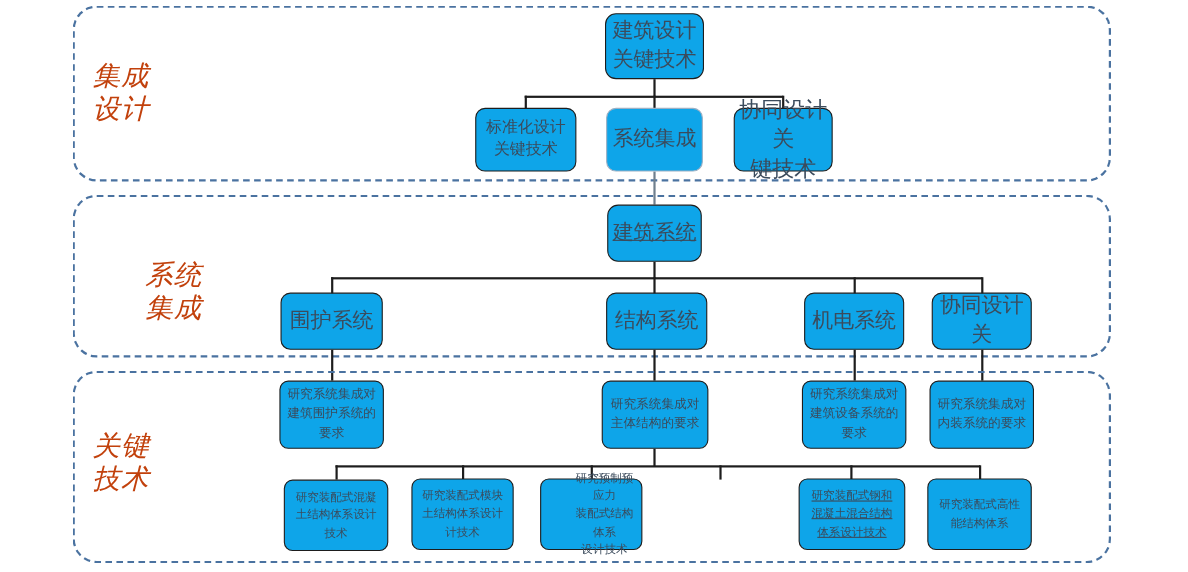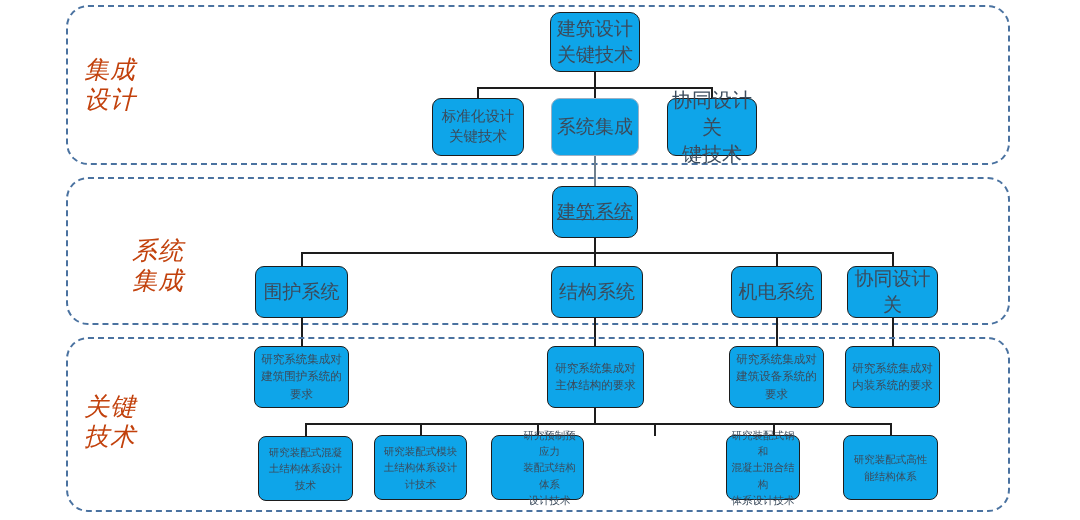--- a/index.html
+++ b/index.html
@@ -134,19 +134,19 @@
 
   <div class="node tiny" style="left:258px;top:436px;width:95px;height:65px;white-space:pre-line;">研究装配式混凝
 土结构体系设计
 技术</div>
   <div class="node tiny" style="left:374px;top:435px;width:93px;height:65px;white-space:pre-line;">研究装配式模块
 土结构体系设计
 计技术</div>
   <div class="node tiny" style="left:491px;top:435px;width:93px;height:65px;white-space:pre-line;padding-left:28px;">研究预制预应力
 装配式结构体系
 设计技术</div>
-  <div class="node tiny" style="left:726px;top:435px;width:74px;height:65px;white-space:pre-line;">研究装配式钢和
+  <div class="node tiny" style="left:726px;top:435px;width:97px;height:65px;white-space:pre-line;text-decoration:underline;">研究装配式钢和
 混凝土混合结构
 体系设计技术</div>
   <div class="node tiny" style="left:843px;top:435px;width:95px;height:65px;white-space:pre-line;">研究装配式高性
 能结构体系</div>
 
 </div>
 
 </body></html>

